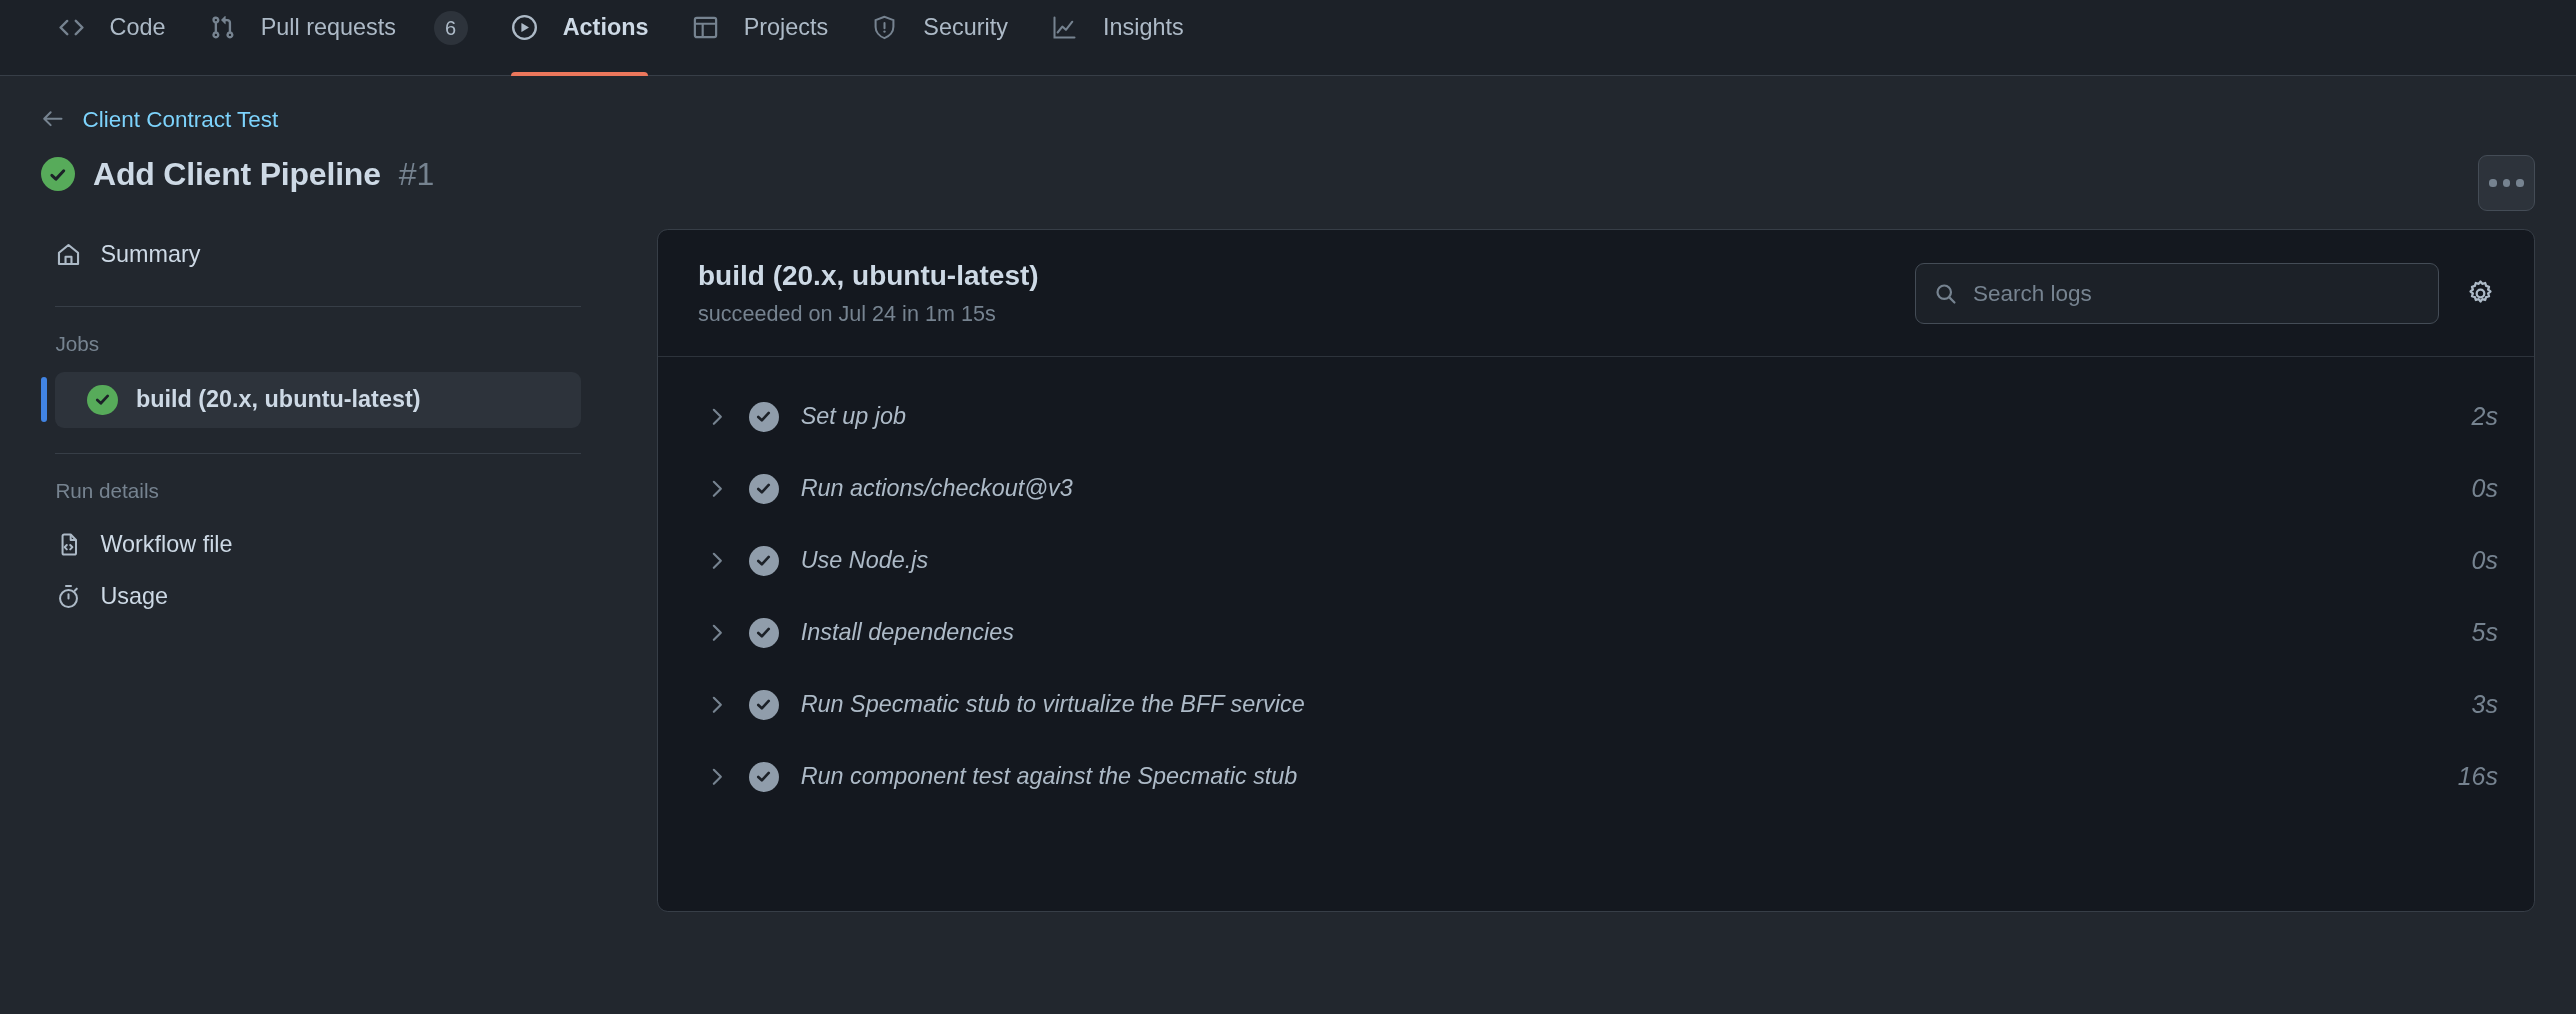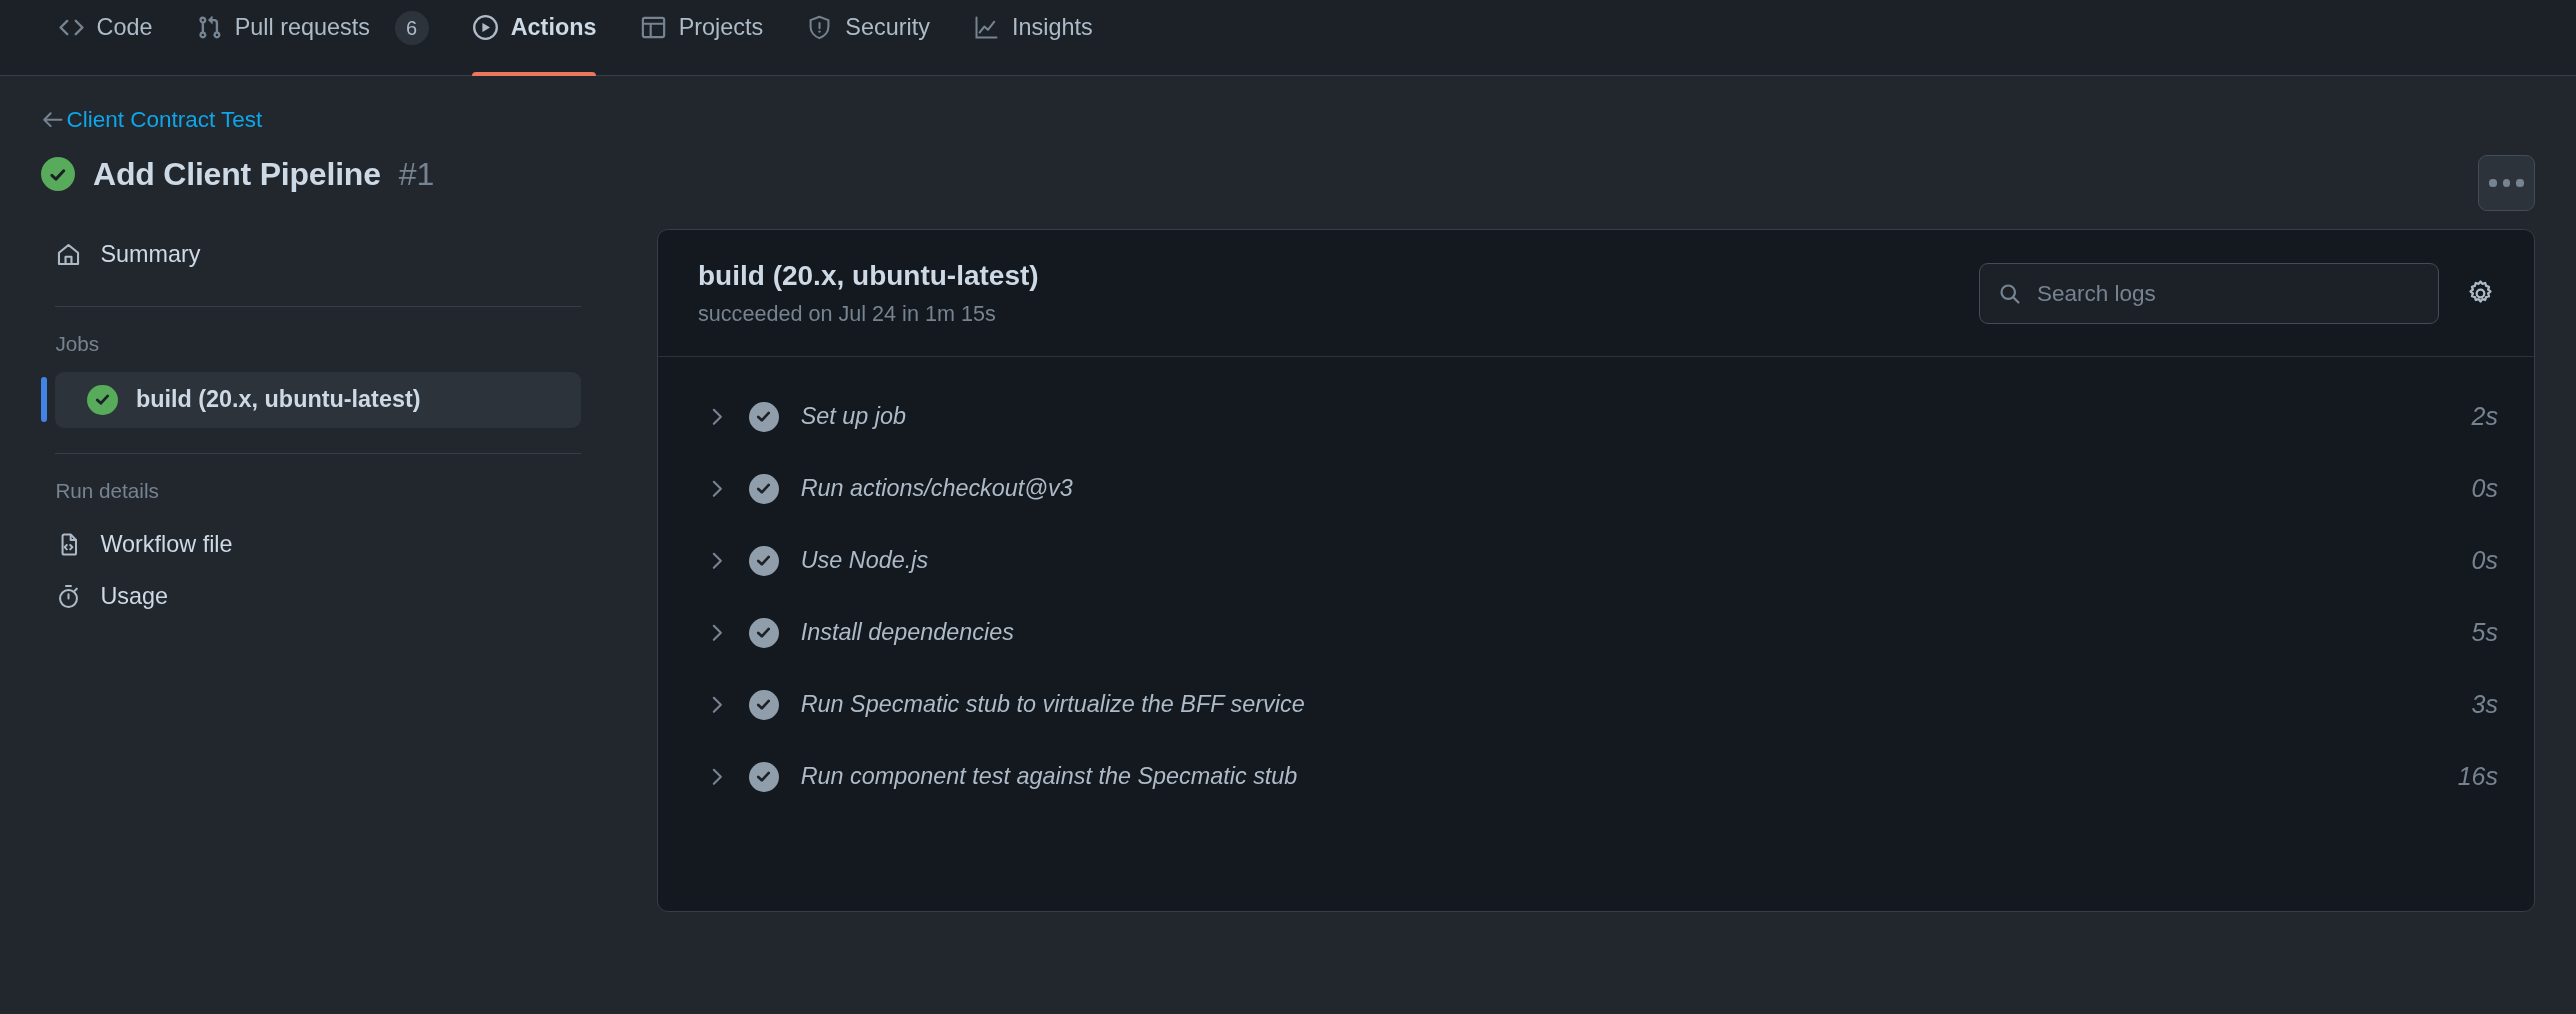--- a/index.html
+++ b/index.html
@@ -19,21 +19,21 @@
     height: 76px;
     background: #1c2128;
     border-bottom: 0.9px solid #373e47;
     display: flex;
     align-items: flex-end;
     padding-left: 36px;
   }
   .nav-item {
     display: flex;
     align-items: center;
-    gap: 12px;
+    gap: 25px;
     height: 100%;
     padding: 0 21.6px 20px 21.6px;
     position: relative;
     cursor: pointer;
     color: #adbac7;
     font-size: 23.4px;
     line-height: 1;
     white-space: nowrap;
   }
   .nav-item .nav-label { color: #adbac7; }
@@ -63,23 +63,23 @@
     justify-content: center;
   }
 
   
   .page-header {
     padding: 30.5px 41px 0 41px;
     position: relative;
   }
   .breadcrumb {
     display: flex;
-    align-items: center;
-    gap: 2px;
-    color: #0ea5e9;
+    align-items: flex-start;
+    gap: 18px;
+    color: #7dd3fc;
     font-size: 22.5px;
     cursor: pointer;
     width: max-content;
   }
   .back-arrow { color: #768390; display: inline-flex; }
   .run-title-row {
     display: flex;
     align-items: center;
     gap: 18px;
     margin-top: 23.4px;
@@ -184,21 +184,21 @@
     display: flex;
     align-items: center;
     justify-content: space-between;
     padding: 30.5px 36px 29px 40px;
     border-bottom: 0.9px solid #2d333b;
   }
   .card-title { font-size: 28px; font-weight: bold; color: #cdd9e5; }
   .card-sub { font-size: 21.6px; color: #768390; margin-top: 9px; }
   .header-right { display: flex; align-items: center; gap: 23.4px; }
   .search-box {
-    width: 460px;
+    width: 524px;
     height: 61px;
     border: 0.9px solid #444c56;
     border-radius: 9px;
     background: #1c2128;
     display: flex;
     align-items: center;
     gap: 16px;
     padding: 0 18px;
   }
   .search-box input {

